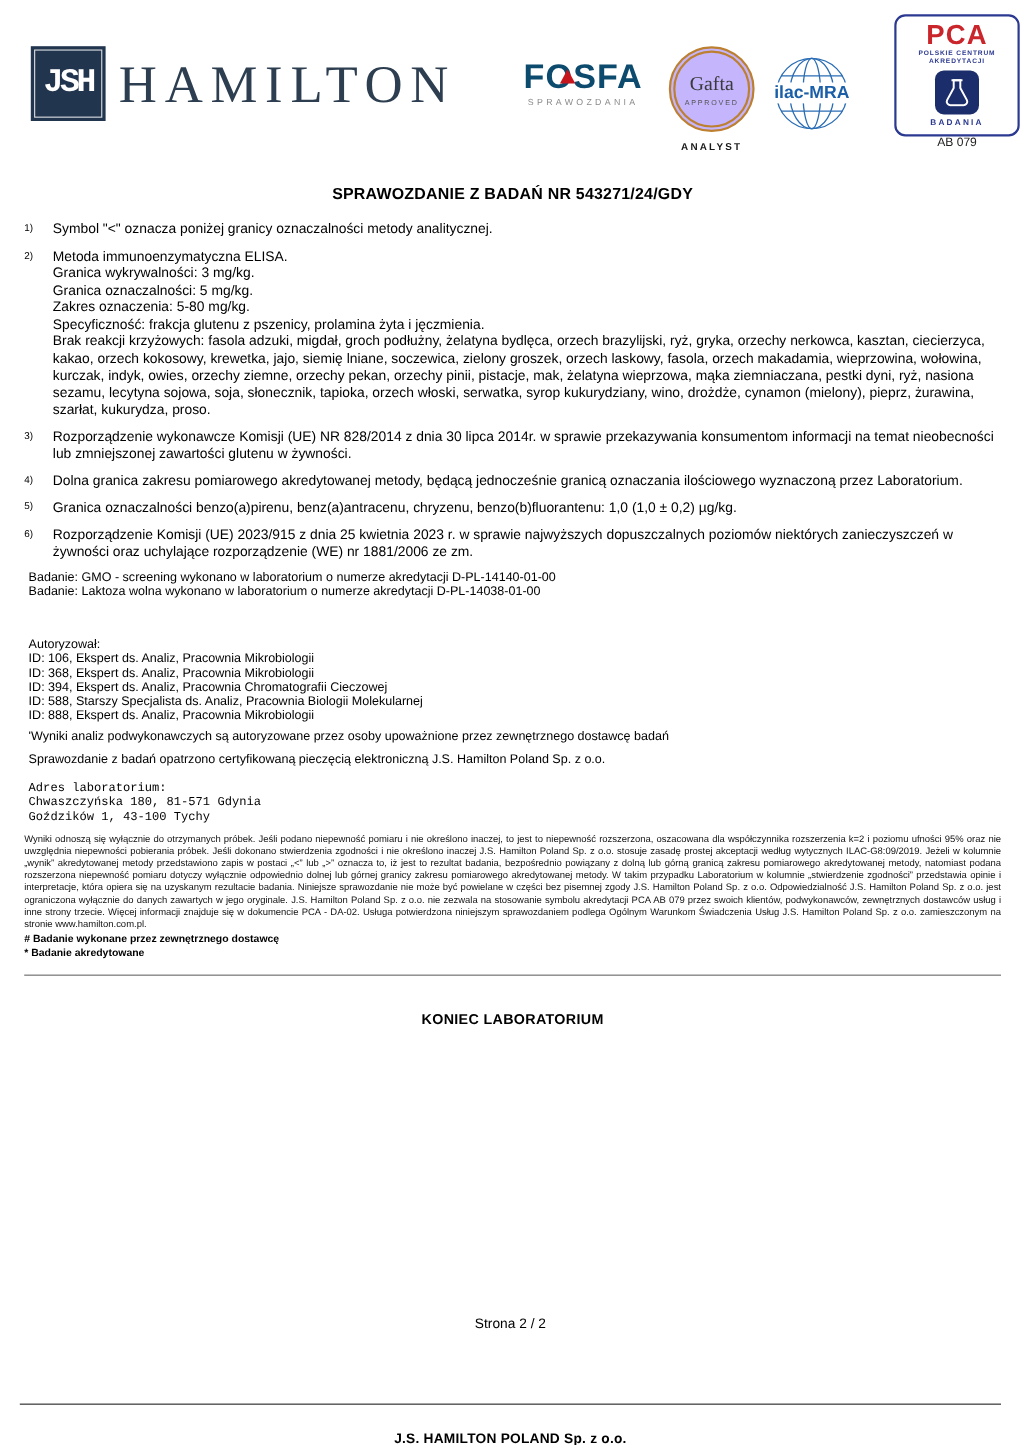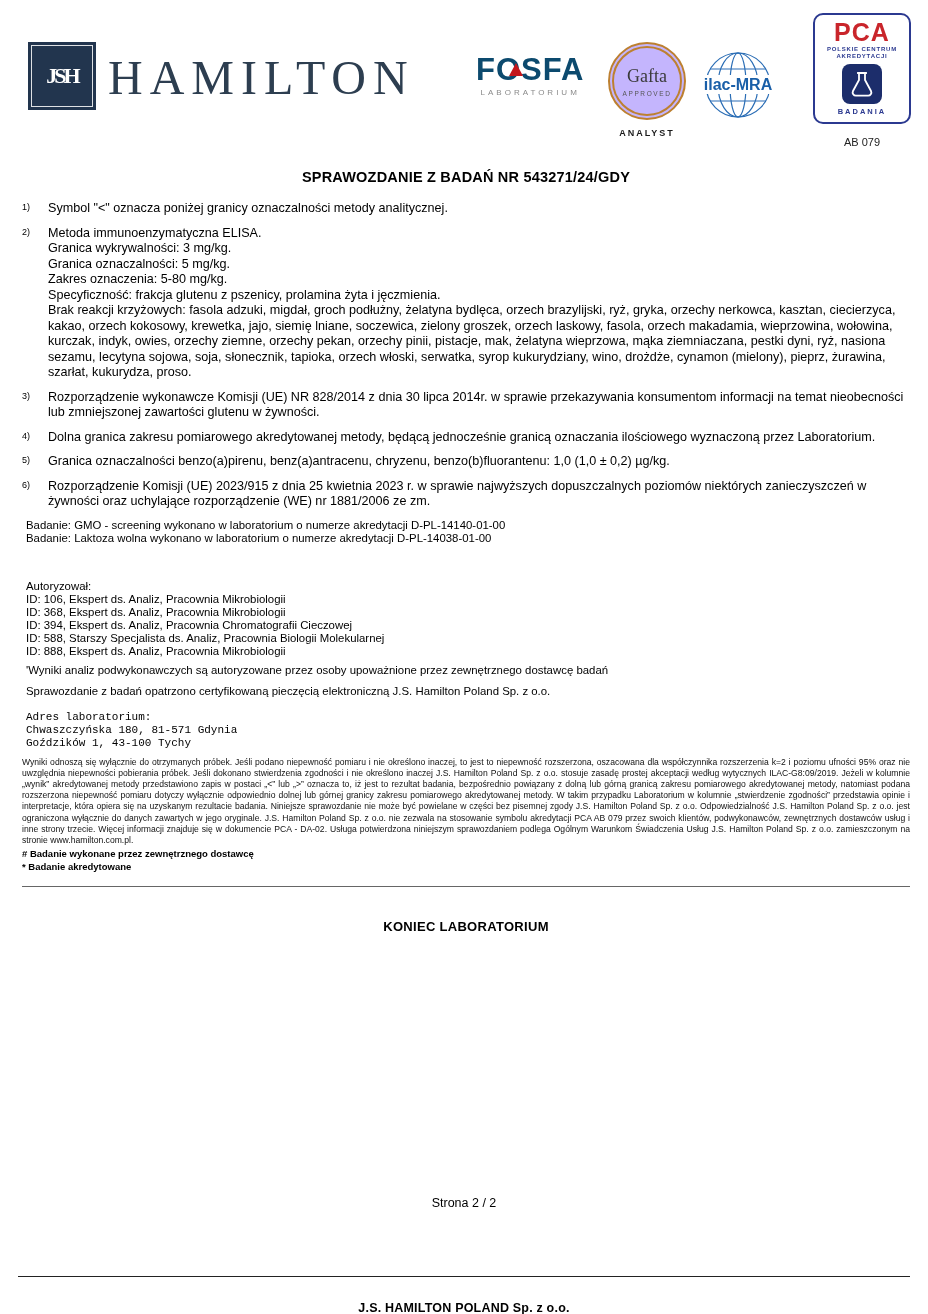--- a/index.html
+++ b/index.html
@@ -11,21 +11,21 @@
   }
 
   
   .header { position:relative; height:155px; }
   .jsh-box {
     position:absolute; left:28px; top:42px; width:68px; height:68px;
     background:#22354e; display:flex; align-items:center; justify-content:center;
   }
   .jsh-inner { position:absolute; inset:3px; border:1px solid rgba(255,255,255,.85); }
   .jsh-text {
-    color:#fff; font-family:Liberation Serif, serif; font-size:22px;
+    color:#fff; font-family:Liberation Mono, monospace; font-size:30px;
     letter-spacing:-3px; font-weight:bold;
   }
   .brand-name {
     position:absolute; left:108px; top:50px;
     font-family:"Liberation Serif", serif; font-size:48px; letter-spacing:7px;
     color:#2d3e50;
   }
   .fosfa { position:absolute; left:476px; top:54px; text-align:center; }
   .fosfa-name {
     position:relative; font-size:31px; font-weight:bold; color:#0c4a6e;
@@ -43,33 +43,33 @@
     width:78px; height:78px; margin:0 auto; border-radius:50%;
     border:6px double #bd8030; background:#c4b5fd;
     display:flex; flex-direction:column; align-items:center; justify-content:center;
   }
   .gafta-name { font-family:"Liberation Serif", serif; font-size:18px; color:#3a3a3a; }
   .gafta-approved { font-size:6.5px; letter-spacing:1.6px; color:#555; margin-top:3px; }
   .gafta-analyst { font-size:9px; letter-spacing:2px; color:#1a1a1a; font-weight:bold; margin-top:8px; }
 
   .ilac { position:absolute; left:698px; top:50px; width:80px; height:70px; }
 
-  .pca { position:absolute; left:813px; top:13px; width:98px; text-align:center; }
+  .pca { position:absolute; left:813px; top:13px; width:114px; text-align:center; }
   .pca-box {
     border:2px solid #2b3990; border-radius:10px; padding:5px 2px 6px;
     background:#fff;
   }
   .pca-name { font-size:25px; font-weight:bold; color:#c9252b; letter-spacing:1px; line-height:1; }
   .pca-line { font-size:6px; font-weight:bold; letter-spacing:.8px; color:#2b3990; margin-top:1px; }
   .pca-square {
     width:40px; height:40px; margin:5px auto 3px; background:#1c2d6b; border-radius:8px;
     display:flex; align-items:center; justify-content:center;
   }
   .pca-badania { font-size:7.5px; letter-spacing:2px; color:#2b3990; font-weight:bold; }
-  .pca-code { font-size:11px; color:#222; margin-top:12px; }
+  .pca-code { font-size:11px; color:#222; margin-top:0; }
 
   
   .content { padding:0 18px 0 22px; }
   .title {
     text-align:center; font-size:14.5px; font-weight:bold;
     margin:14px 0 16px; letter-spacing:.2px;
   }
   .fn { display:flex; margin-bottom:9px; }
   .fn-num { flex:0 0 26px; font-size:9px; padding-top:1px; }
   .fn-text { flex:1; font-size:12.6px; line-height:15.5px; }
@@ -109,21 +109,21 @@
       <div class="jsh-inner"></div>
       <span class="jsh-text">JSH</span>
     </div>
     <div class="brand-name">HAMILTON</div>
 
     <div class="fosfa">
       <div class="fosfa-name">
         <span>FOSFA</span>
         <span class="fosfa-accent"></span>
       </div>
-      <div class="fosfa-sub">LABORATORIUM</div>
+      <div class="fosfa-sub">SPRAWOZDANIA</div>
     </div>
 
     <div class="gafta">
       <div class="gafta-circle">
         <div class="gafta-name">Gafta</div>
         <div class="gafta-approved">APPROVED</div>
       </div>
       <div class="gafta-analyst">ANALYST</div>
     </div>
 

